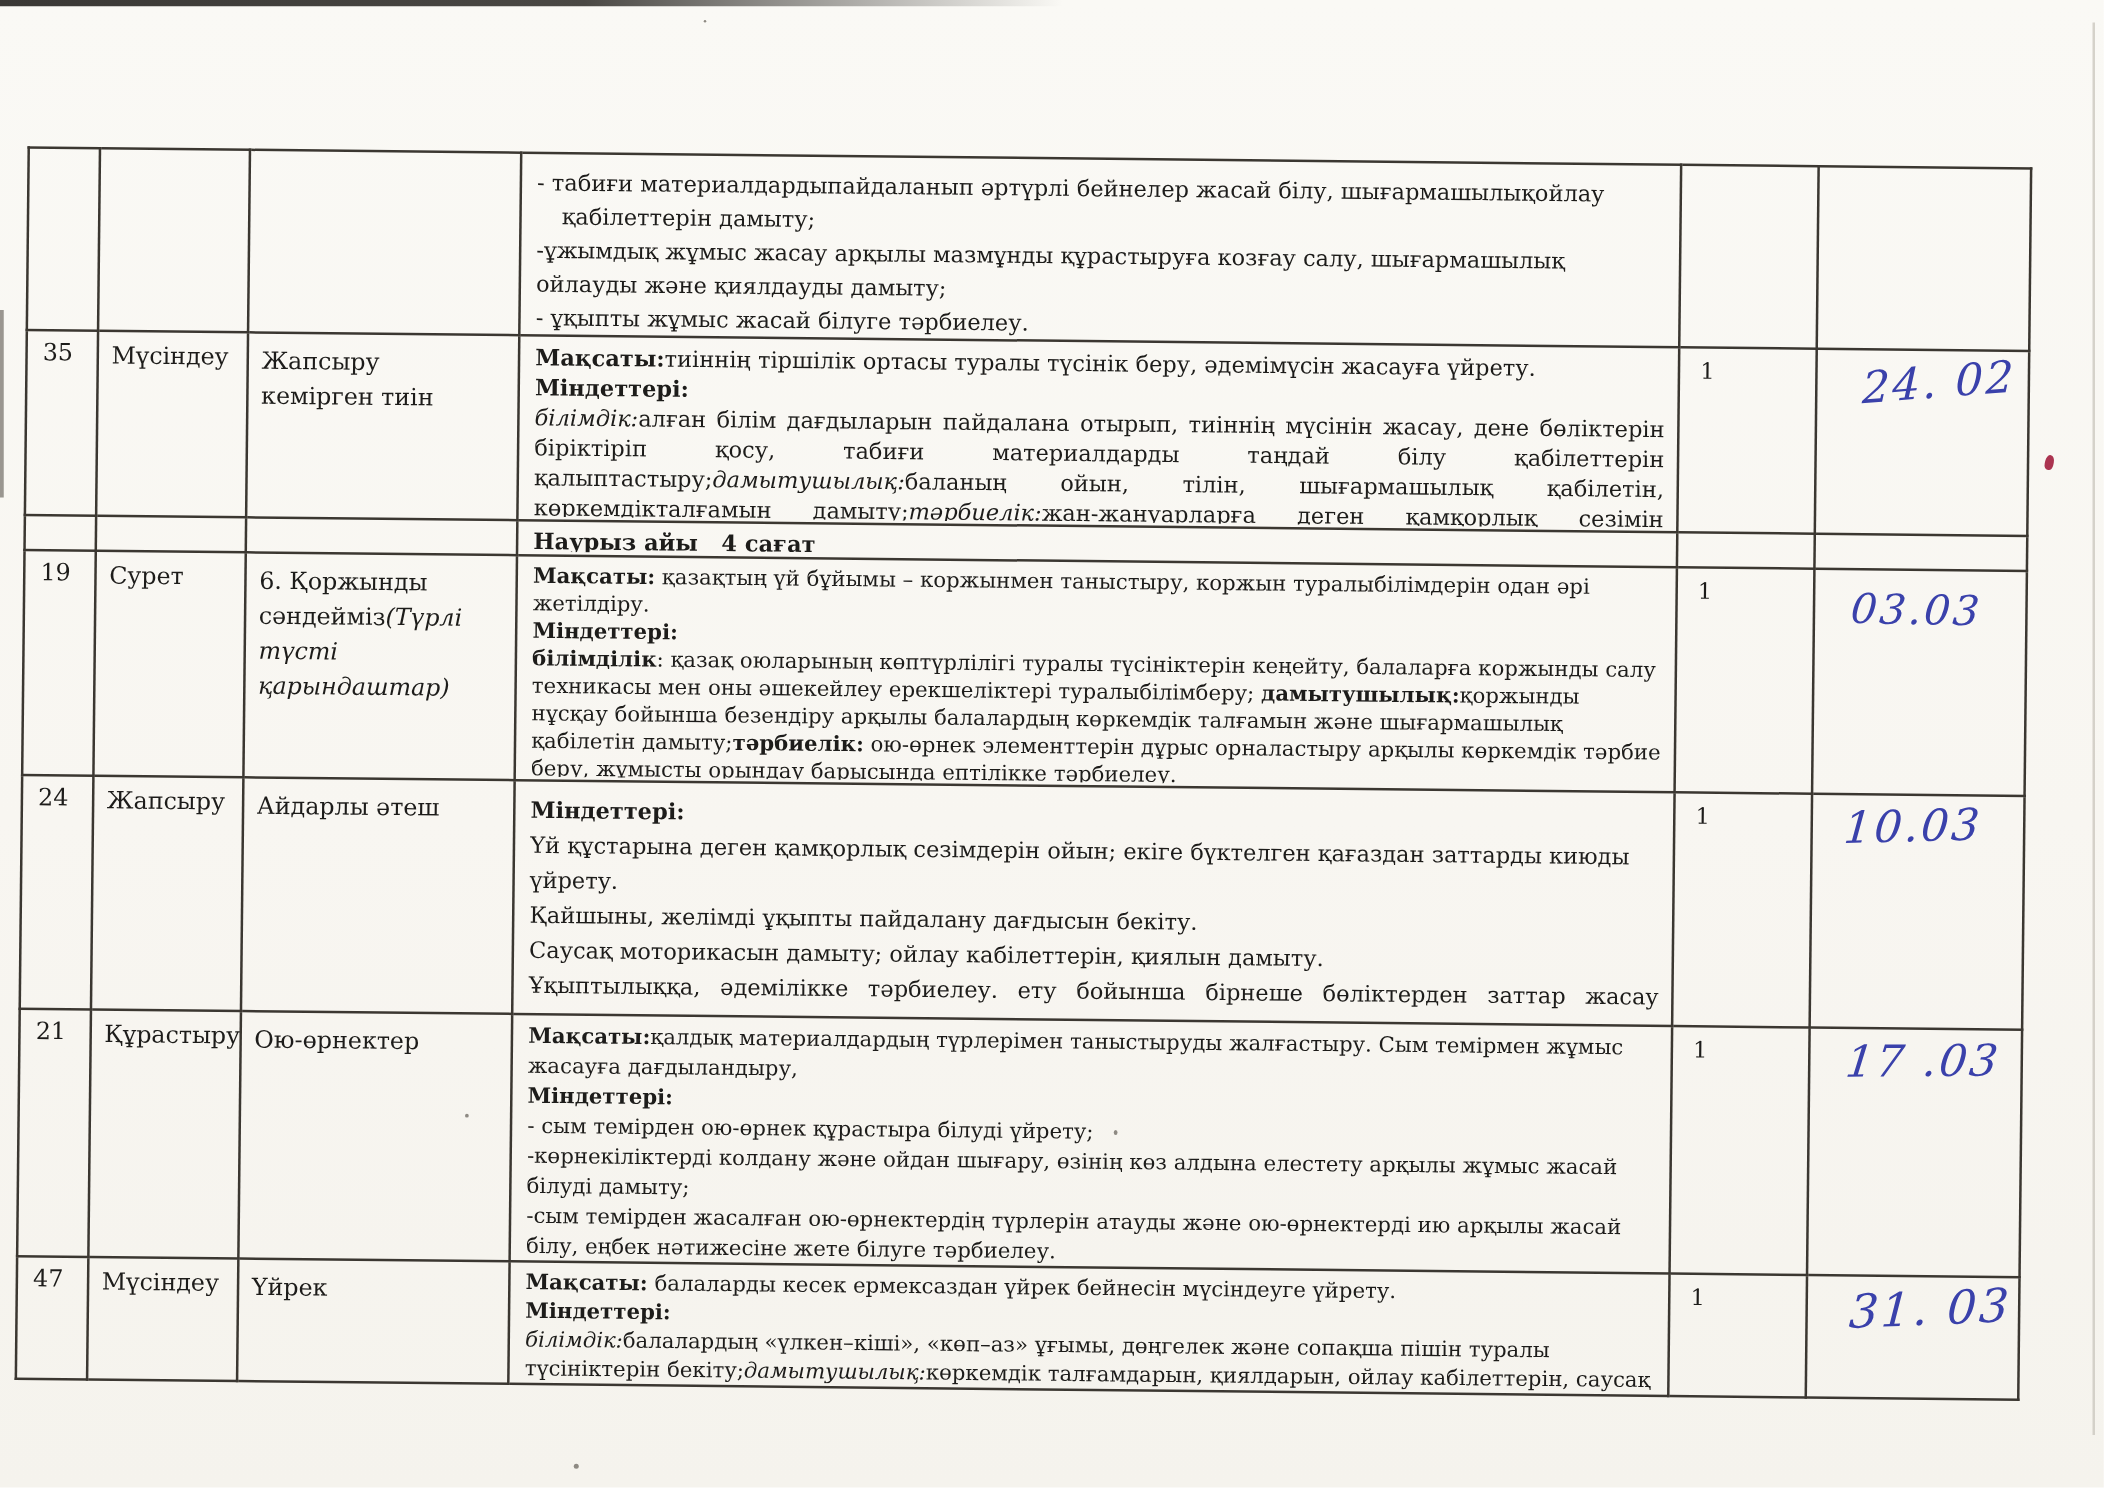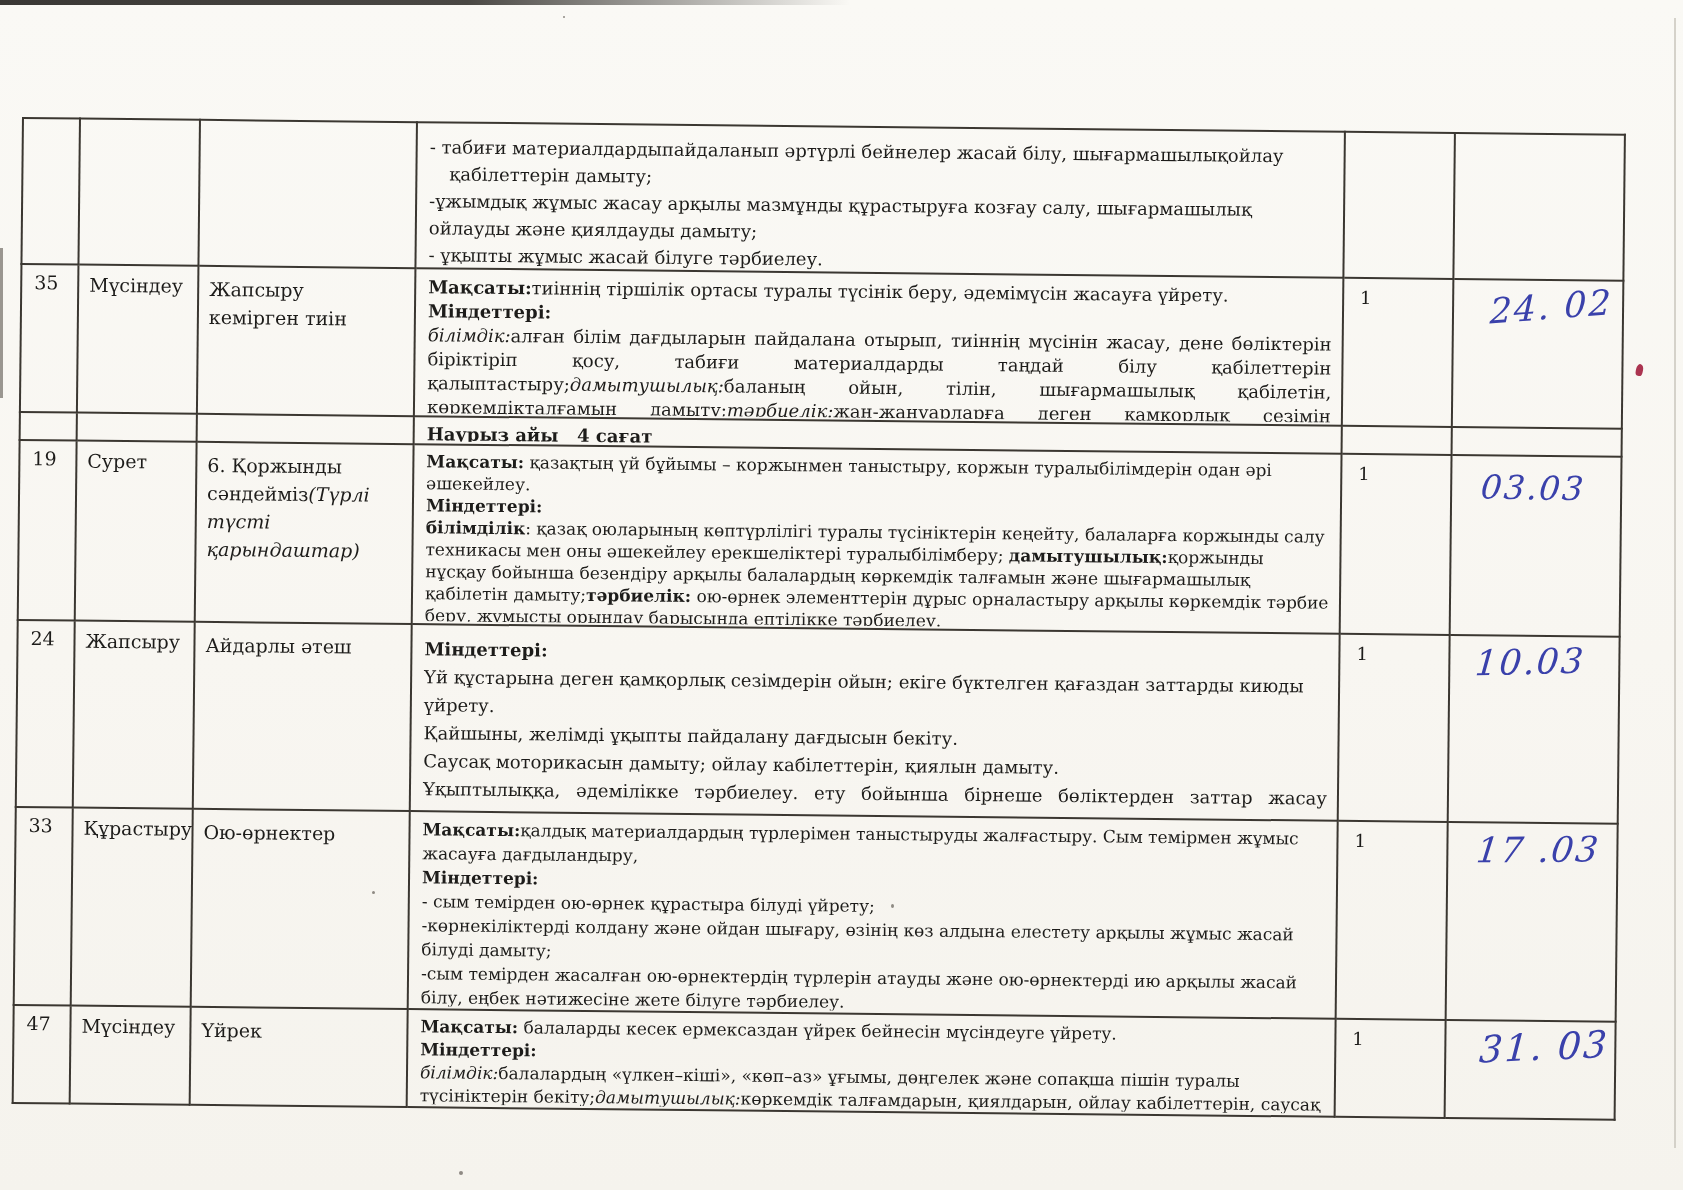--- a/index.html
+++ b/index.html
@@ -149,21 +149,21 @@
         </td>
     <td class="c-topic">
           <div>
             <div class="para"><span>6. Қоржынды</span></div>
             <div class="para"><span>сәндейміз</span><span class="i">(Түрлі түсті</span></div>
             <div class="para"><span class="i">қарындаштар)</span></div>
           </div>
         </td>
     <td class="c-obj">
           <div>
-            <div class="para"><span class="b">Мақсаты:</span><span> қазақтың үй бұйымы – коржынмен таныстыру, коржын туралыбілімдерін одан әрі әшекейлеу.</span></div>
+            <div class="para"><span class="b">Мақсаты:</span><span> қазақтың үй бұйымы – коржынмен таныстыру, коржын туралыбілімдерін одан әрі жетілдіру.</span></div>
             <div class="para"><span class="b">Міндеттері:</span></div>
             <div class="para"><span class="b">білімділік</span><span>: қазақ оюларының көптүрлілігі туралы түсініктерін кеңейту, балаларға коржынды салу техникасы мен оны әшекейлеу ерекшеліктері туралыбілімберу; </span><span class="b">дамытушылық:</span><span>қоржынды нұсқау бойынша безендіру арқылы балалардың көркемдік талғамын және шығармашылық қабілетін дамыту;</span><span class="b">тәрбиелік:</span><span> ою-өрнек элементтерін дұрыс орналастыру арқылы көркемдік тәрбие беру, жұмысты орындау барысында ептілікке тәрбиелеу.</span></div>
           </div>
         </td>
     <td class="c-hours">
           <div>1</div>
         </td>
     <td class="c-date">
           <div class="hw hw23" style="color: rgb(58, 65, 171);">03.03</div>
         </td>
@@ -193,21 +193,21 @@
     <td class="c-hours">
           <div>1</div>
         </td>
     <td class="c-date">
           <div class="hw hw24" style="color: rgb(58, 65, 171);">10.03</div>
         </td>
   </tr>
 
   <tr class="r25" style="height:198px">
     <td class="c-num">
-          <div>33</div>
+          <div>21</div>
         </td>
     <td class="c-act">
           <div>Құрастыру</div>
         </td>
     <td class="c-topic">
           <div>
             <div class="para"><span>Ою-өрнектер</span></div>
           </div>
         </td>
     <td class="c-obj">

